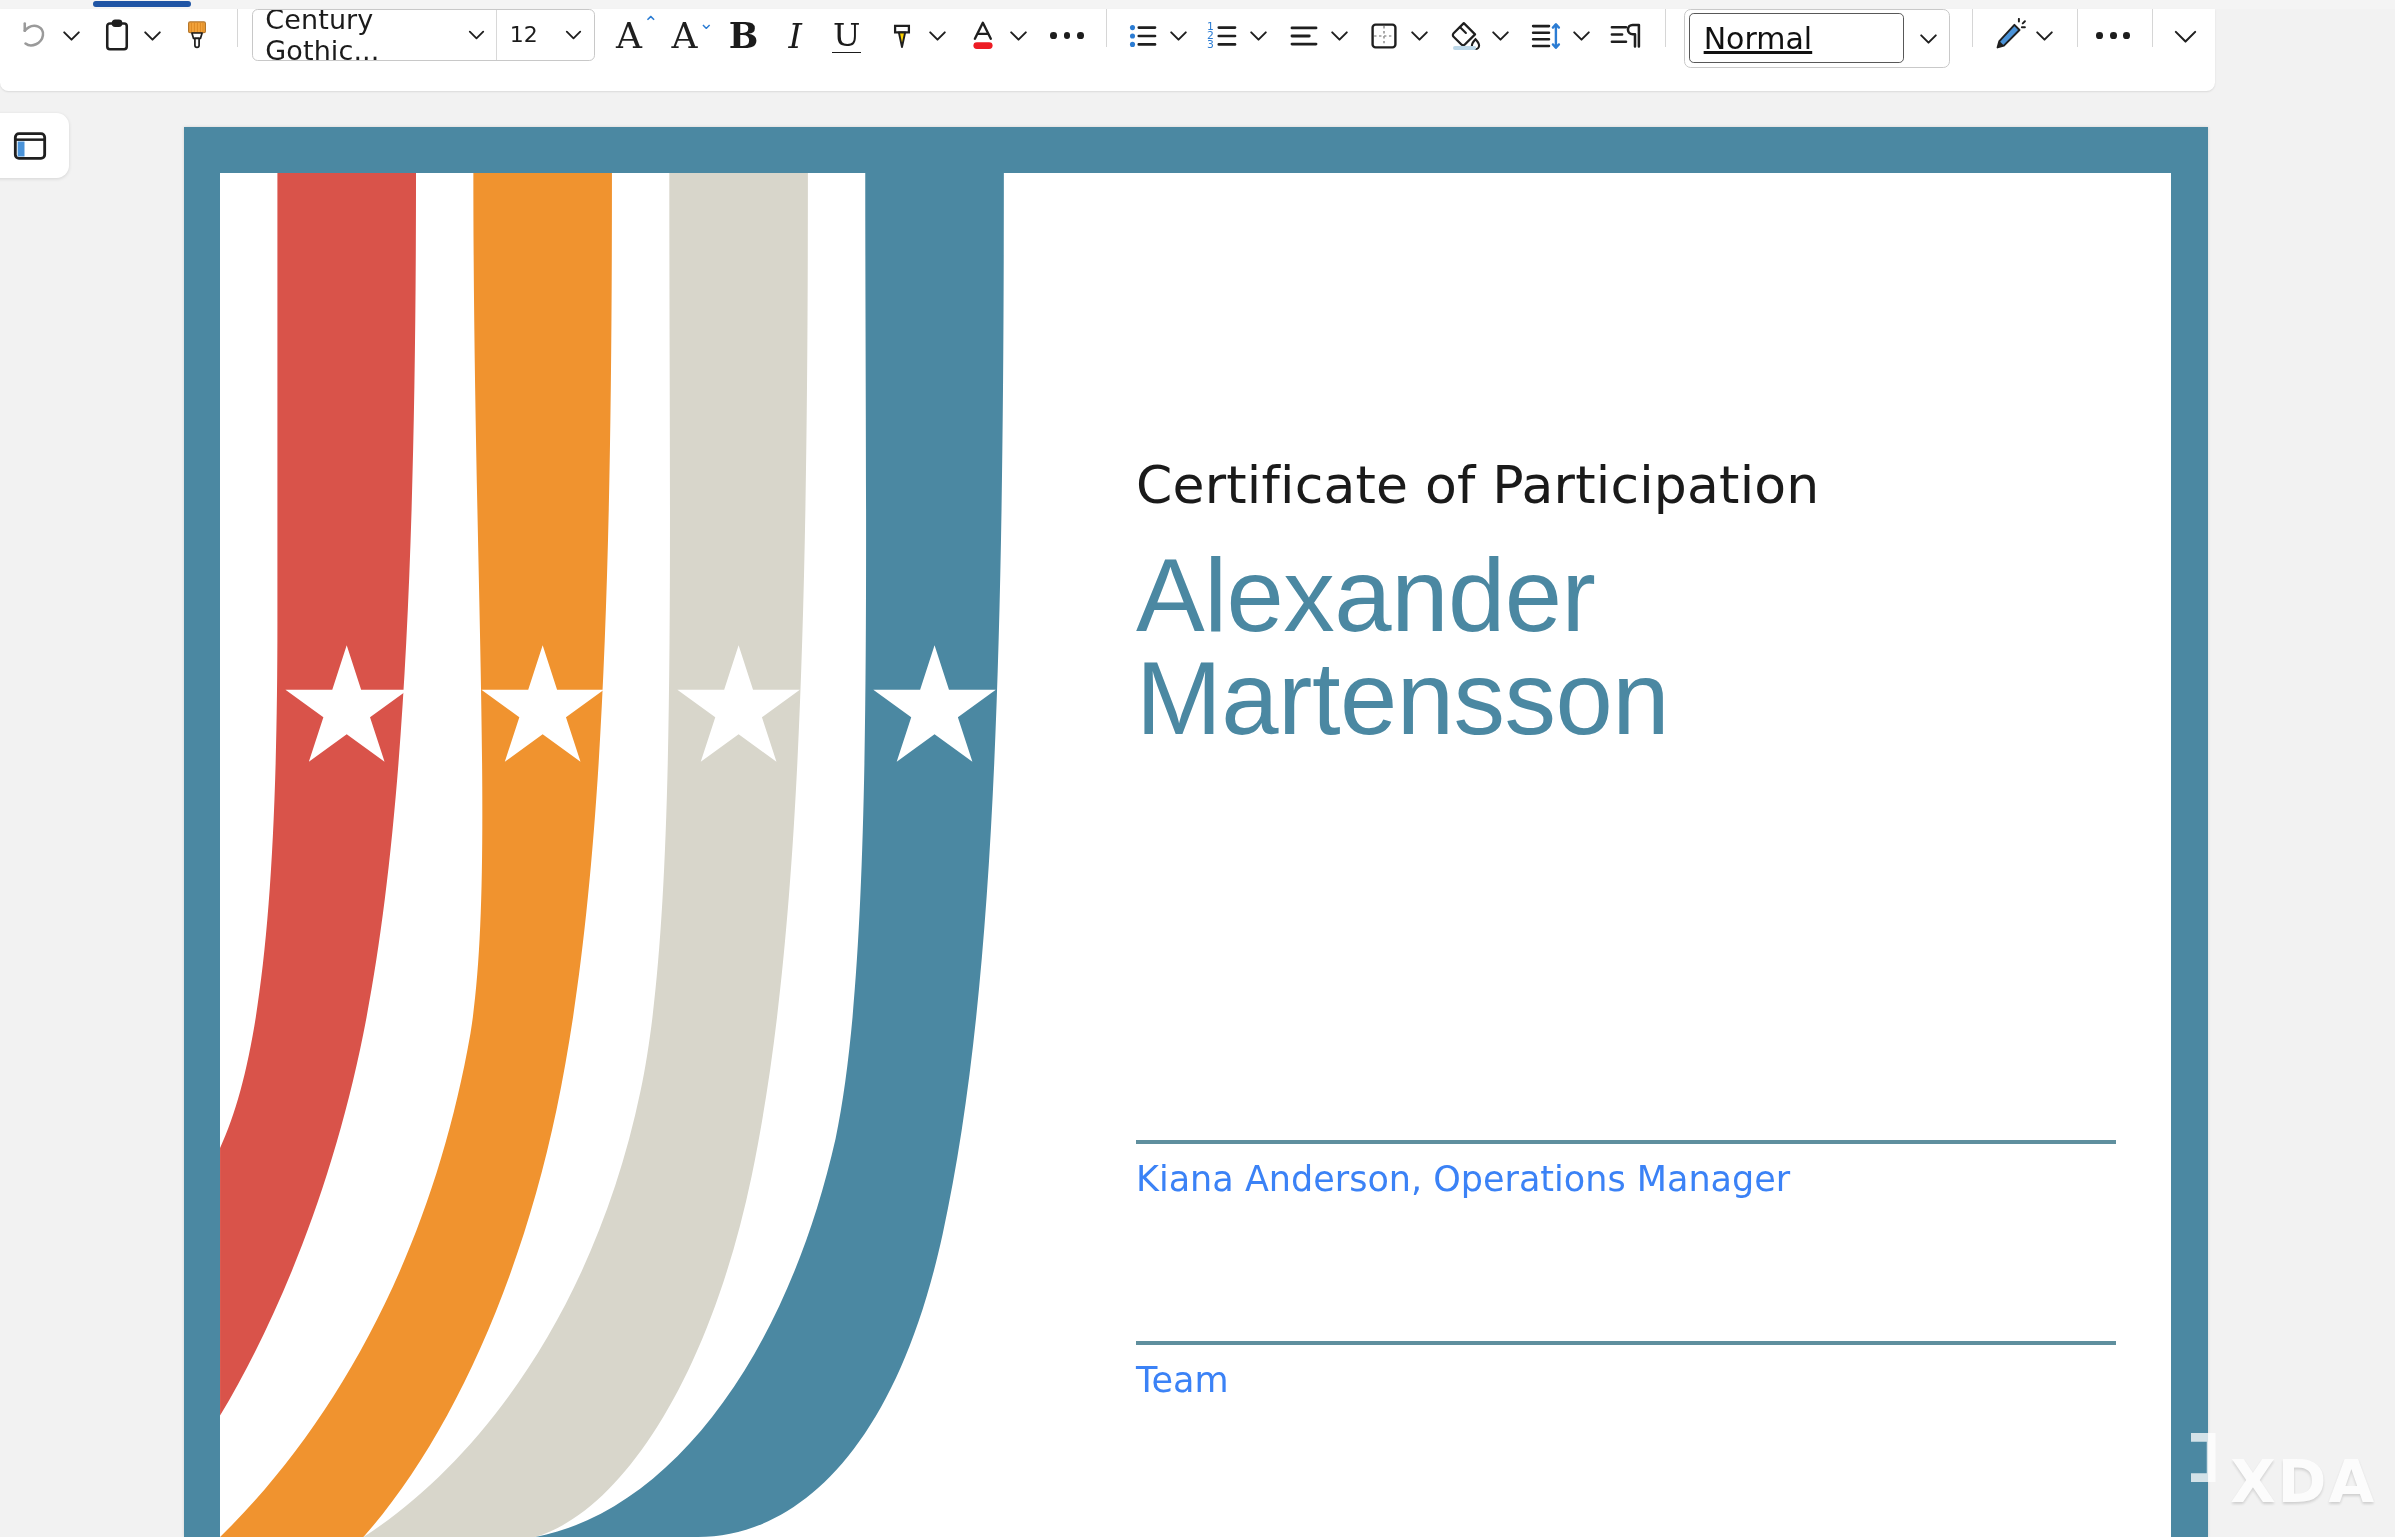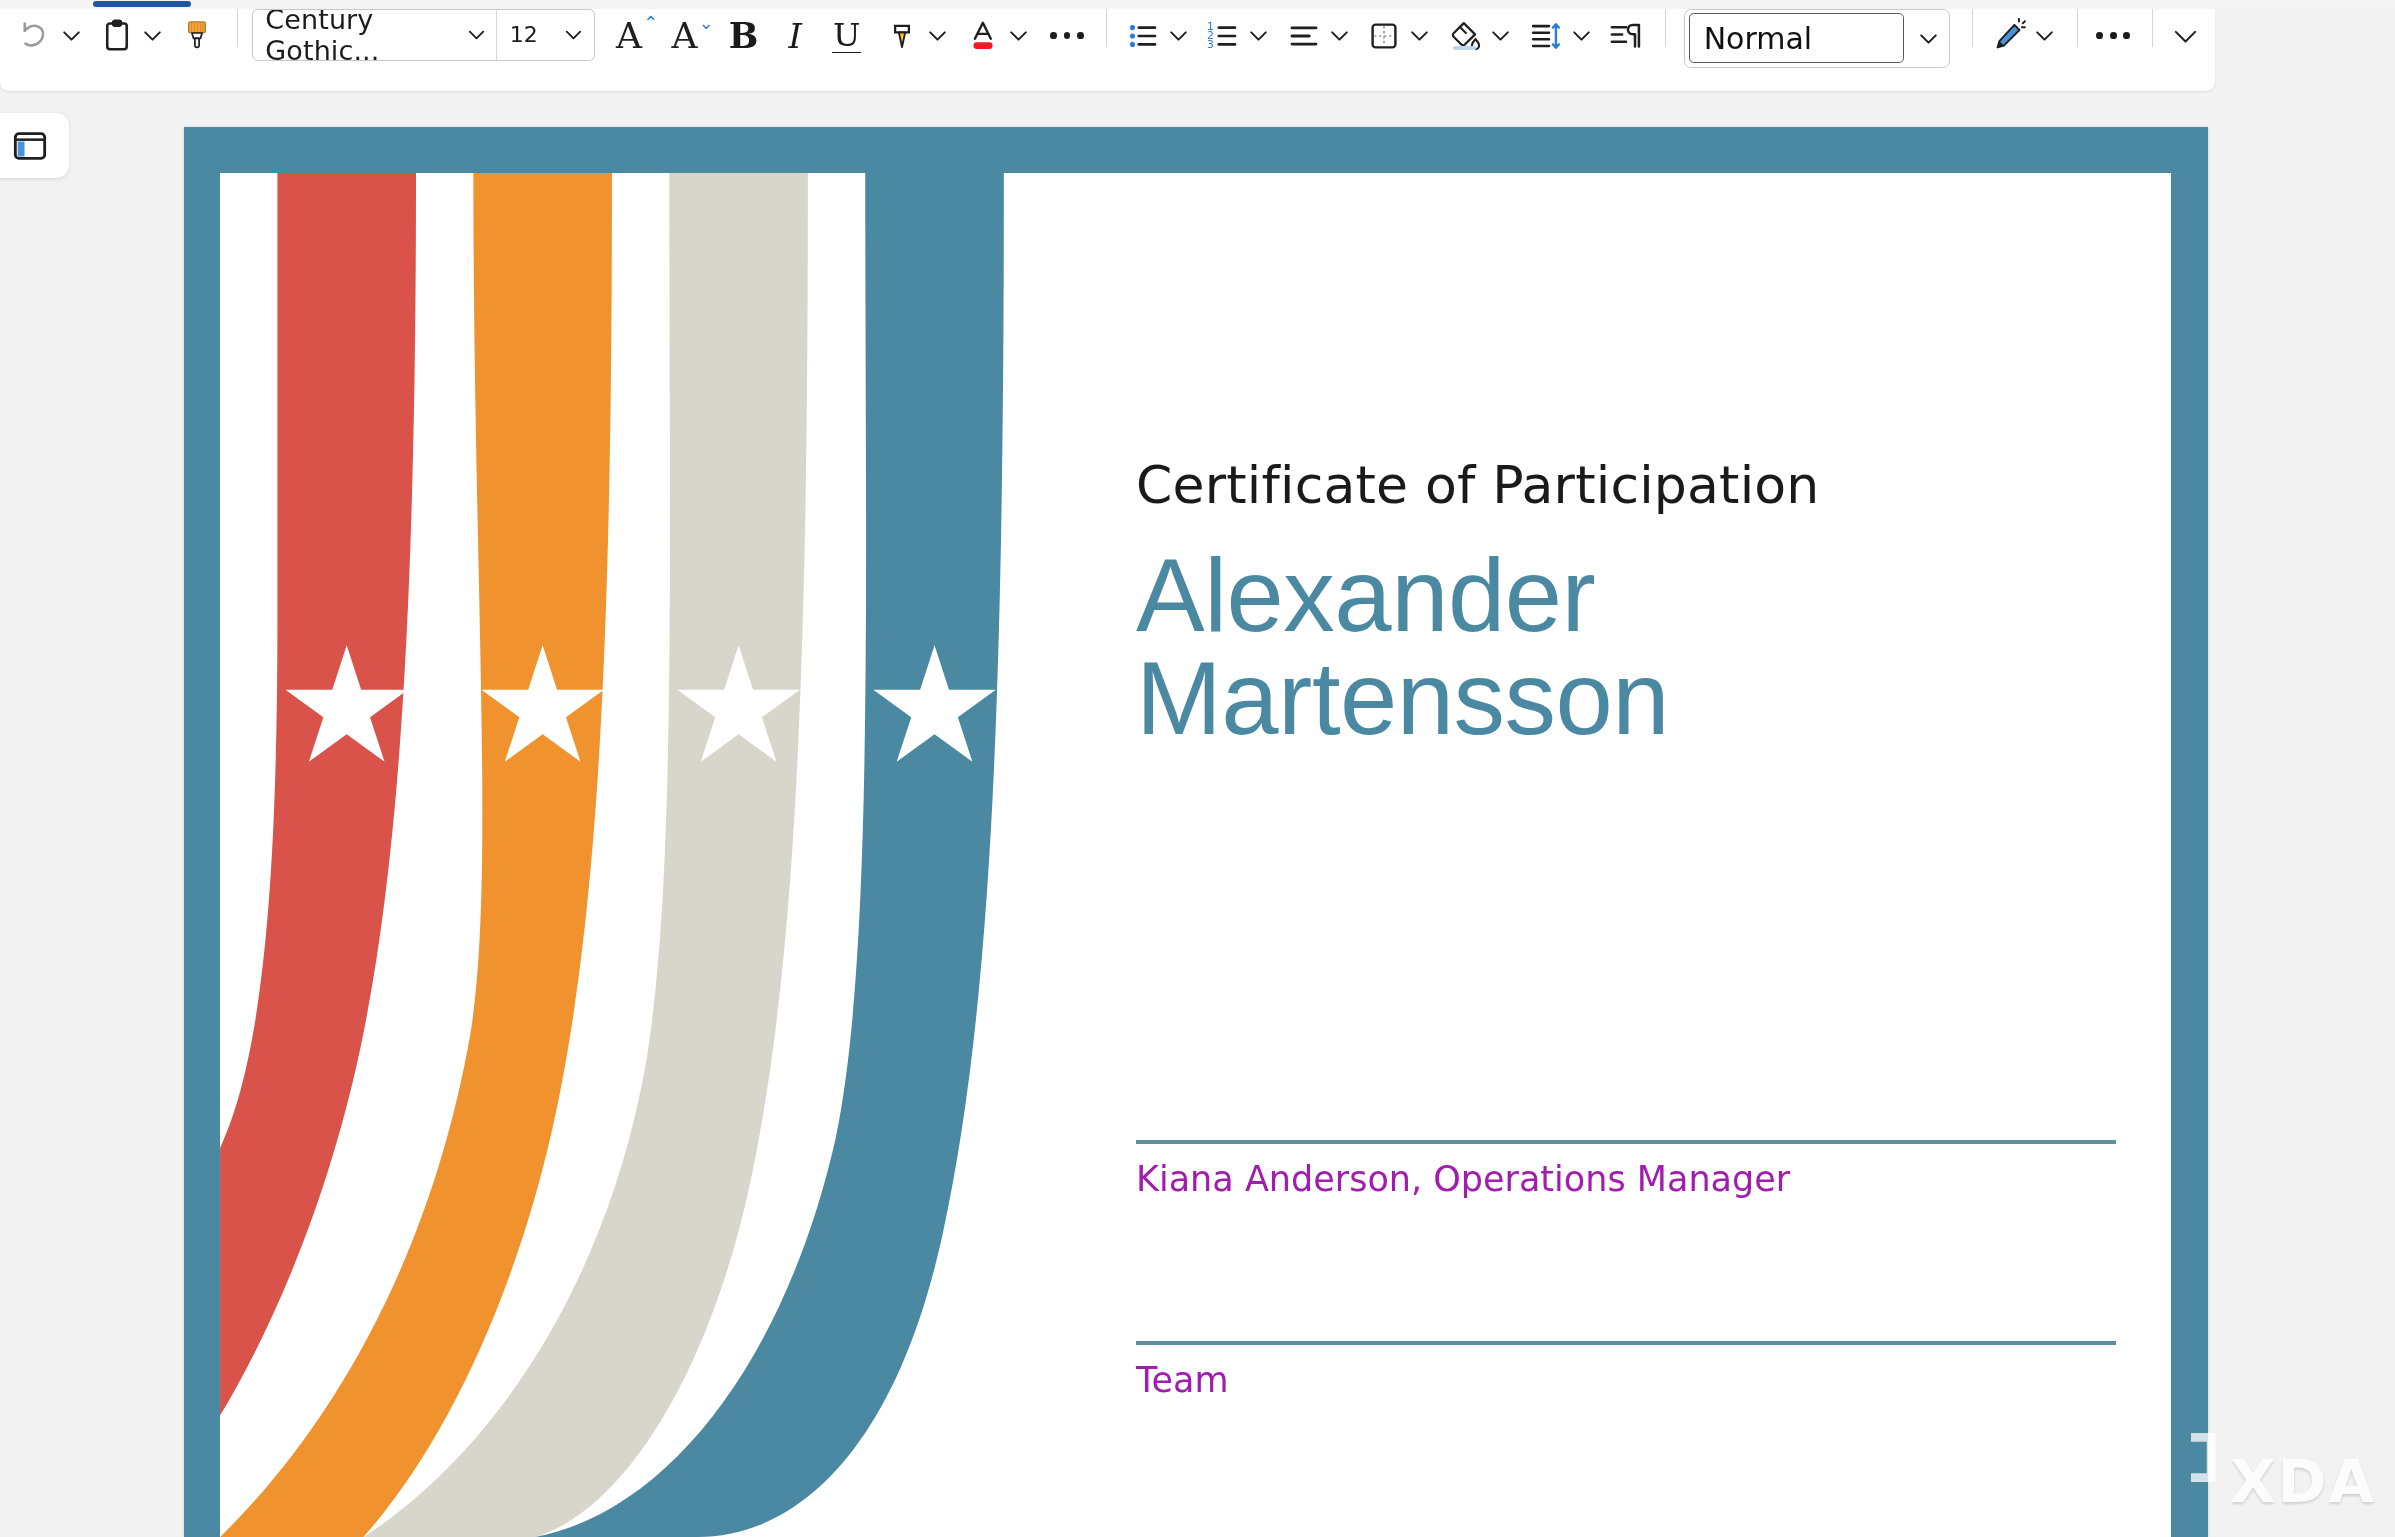--- a/index.html
+++ b/index.html
@@ -70,20 +70,21 @@
     display:flex;align-items:stretch;height:57px;
     border:1px solid #c9c9c9;border-radius:6.7px;background:#fff;
     flex:0 0 auto;overflow:hidden;
   }
   #style-value-box{
     margin:3.8px;width:199px;
     border:1.9px solid #585858;border-radius:4.8px;
     display:flex;align-items:center;padding-left:13.4px;
     font-size:30px;color:#111;
     font-family:"DejaVu Sans",sans-serif;
+    text-decoration:underline;
   }
   #style-chev{width:42px;display:flex;align-items:center;justify-content:center;}
 
   .ellipsis-dots{
     display:flex;gap:6.7px;align-items:center;
   }
   .ellipsis-dots i{
     width:6.7px;height:6.7px;border-radius:50%;background:#1d1d1d;display:block;
   }
   .spacer-flex{flex:1 1 auto;}
@@ -148,21 +149,21 @@
     margin-top:34px;
   }
   .sig-rule{
     position:absolute;left:916px;height:3.8px;background:#5f8f9e;width:980px;
   }
   #sig-rule-1{top:967px;}
   #sig-rule-2{top:1168px;}
   .sig-label{
     position:absolute;left:916px;
     font-family:"DejaVu Sans",sans-serif;
-    font-size:35px;color:#a21caf;
+    font-size:35px;color:#3b82f6;
   }
   #sig-name{top:986px;}
   #sig-date{top:1187px;}
 
   
   #watermark{
     position:absolute;right:19px;bottom:21px;
     display:flex;align-items:center;gap:3.8px;
     opacity:.82;pointer-events:none;
   }

